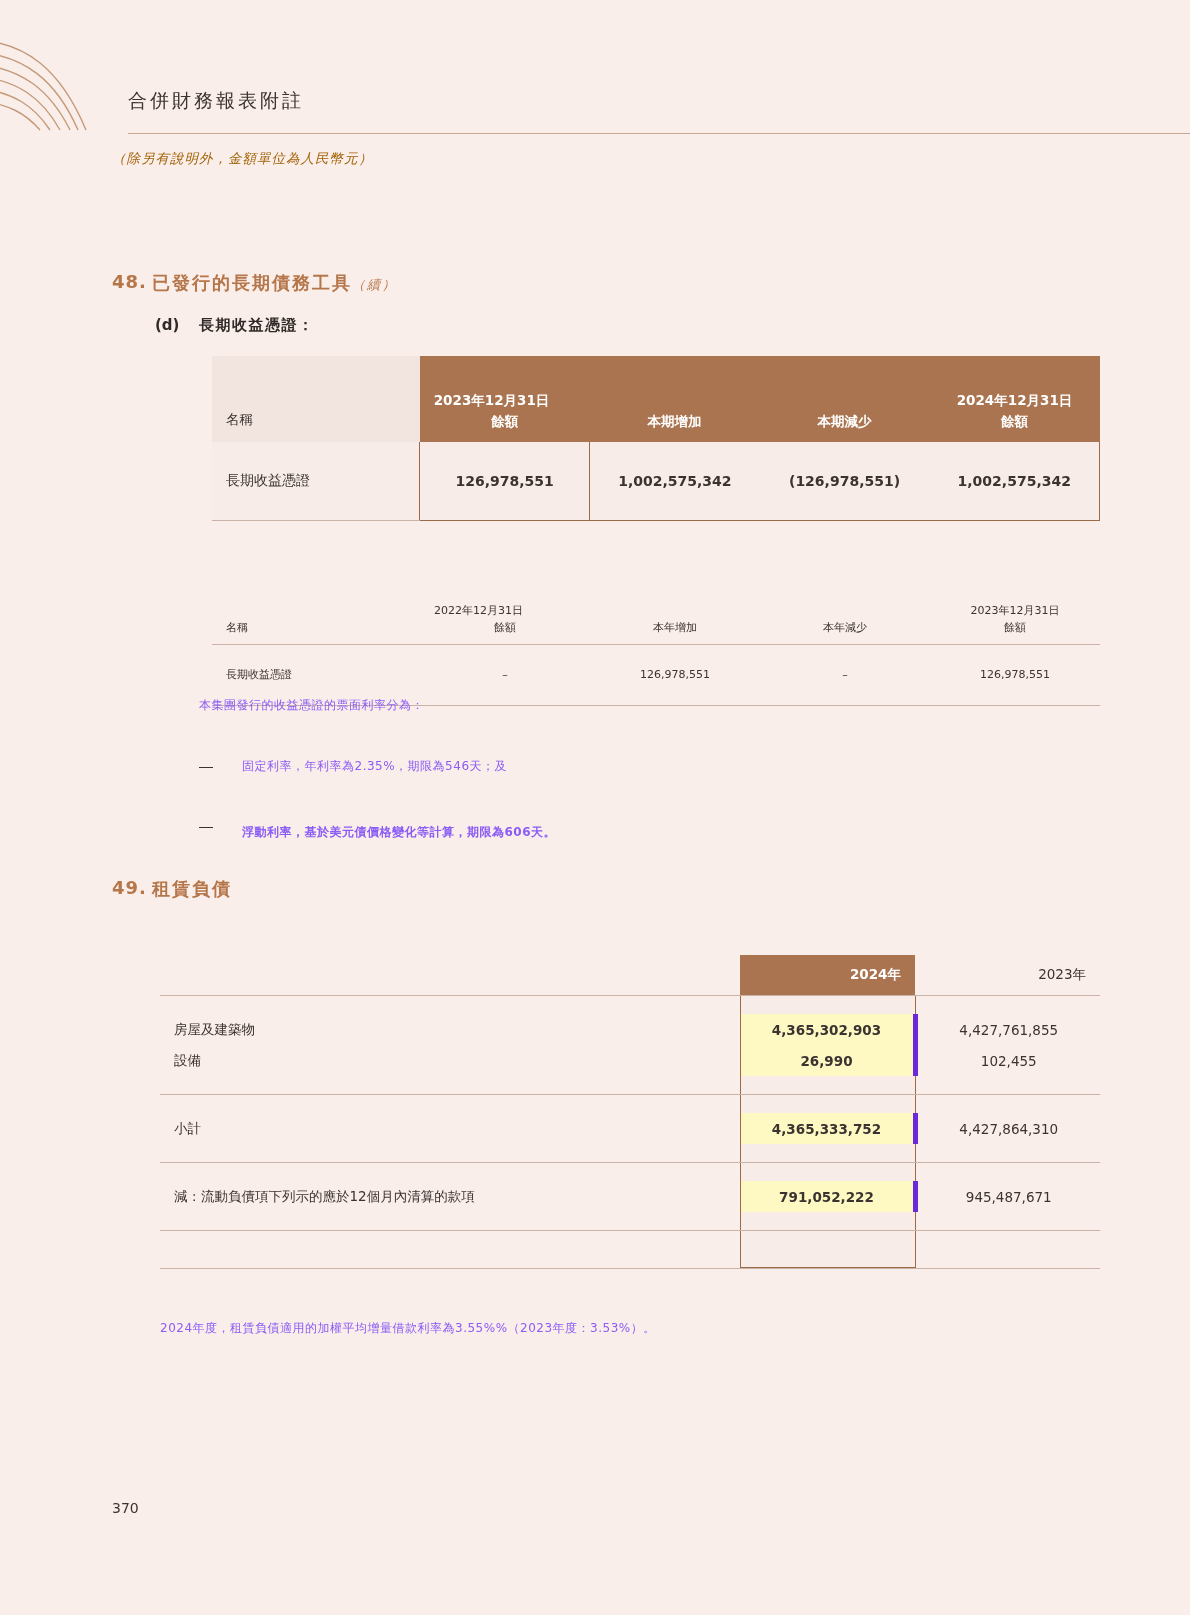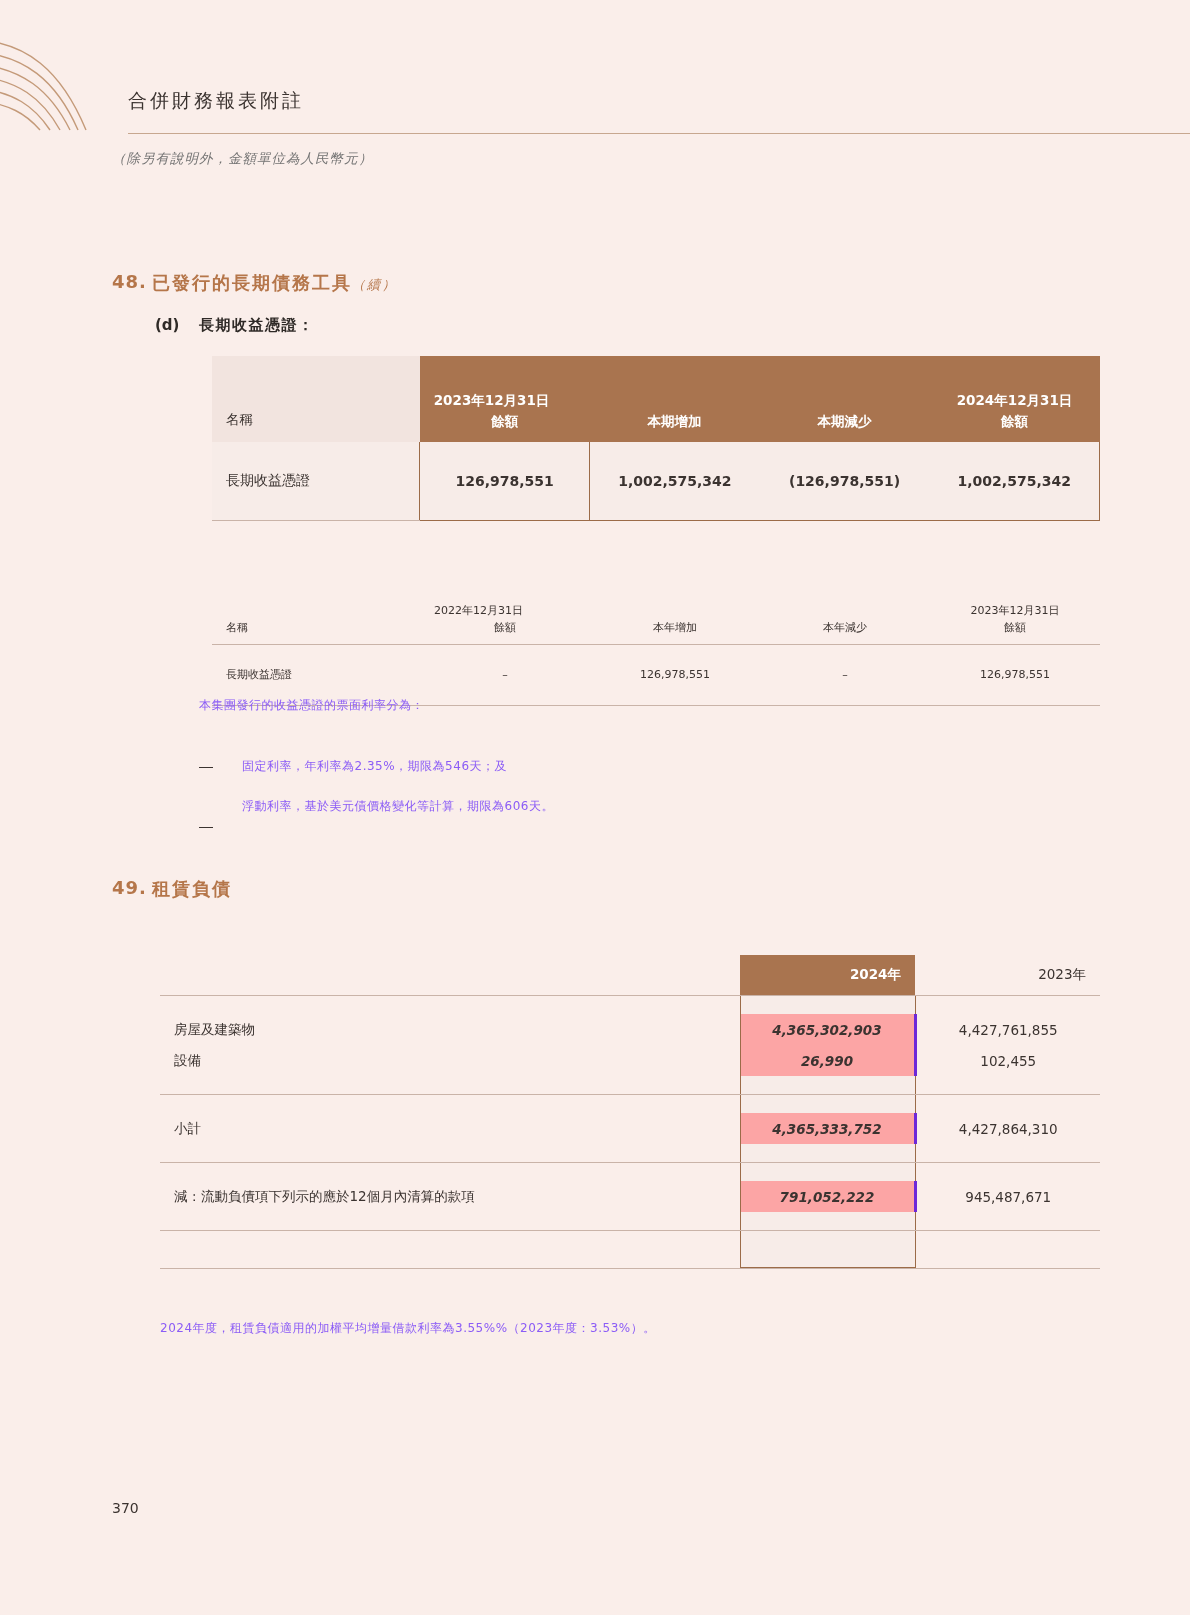--- a/index.html
+++ b/index.html
@@ -47,21 +47,21 @@
     height: 1px;
     background: #c7a78f;
   }
   .subtitle {
     position: absolute;
     left: 112px;
     top: 150px;
     font-size: 13.5px;
     font-style: italic;
     letter-spacing: 1px;
-    color: #737373;
+    color: #a16207;
     font-family: "DejaVu Sans", sans-serif;
   }
 
   
   .section-num {
     position: absolute;
     font-size: 18px;
     font-weight: bold;
     color: #b5764a;
     letter-spacing: 1px;
@@ -208,23 +208,22 @@
     font-weight: bold;
   }
   #t3 .hrule td { border-bottom: 1px solid #c9b3a8; height: 0; padding: 0; }
   #t3 .row td {
     height: 31px;
     vertical-align: middle;
   }
   #t3 .row td.acc {
     font-weight: bold;
     border-left: 1px solid #9b6b48;
-    border-right: 3px solid #6d28d9;
-    background: #fca5a5;
-    font-style: italic;
+    border-right: 5px solid #6d28d9;
+    background: #fef9c3;
   }
   #t3 .spacer td { height: 18px; padding: 0; }
   #t3 .spacer td.acc {
     border-left: 1px solid #9b6b48;
     border-right: 1px solid #9b6b48;
     background: #f7ece8;
   }
   #t3 .acc-open td.acc {
     border-left: 1px solid #9b6b48;
     border-right: 1px solid #9b6b48;
@@ -349,21 +348,21 @@
   <tr class="bottomrule">
         <td colspan="5"></td>
       </tr>
 </tbody>
   </table>
 
 <div class="para" style="left:199px; top:697px;">本集團發行的收益憑證的票面利率分為：</div>
 <div class="bullet-dash" style="left:199px; top:758px;">—</div>
 <div class="para" style="left:242px; top:758px;">固定利率，年利率為2.35%，期限為546天；及</div>
 <div class="bullet-dash" style="left:199px; top:818px;">—</div>
-<div class="para" style="left:242px; top:798px;">浮動利率，基於美元債價格變化等計算，期限為606天。</div>
+<div class="para" style="left:242px; top:824px;font-weight:bold;">浮動利率，基於美元債價格變化等計算，期限為606天。</div>
 
 <div class="section-num" style="left:112px; top:877px;">49.</div>
 <div class="section-title" style="left:152px; top:877px;">租賃負債</div>
 
 <table id="t3">
   <colgroup>
     <col style="width:580px">
     <col style="width:175px">
     <col style="width:185px">
   </colgroup>

